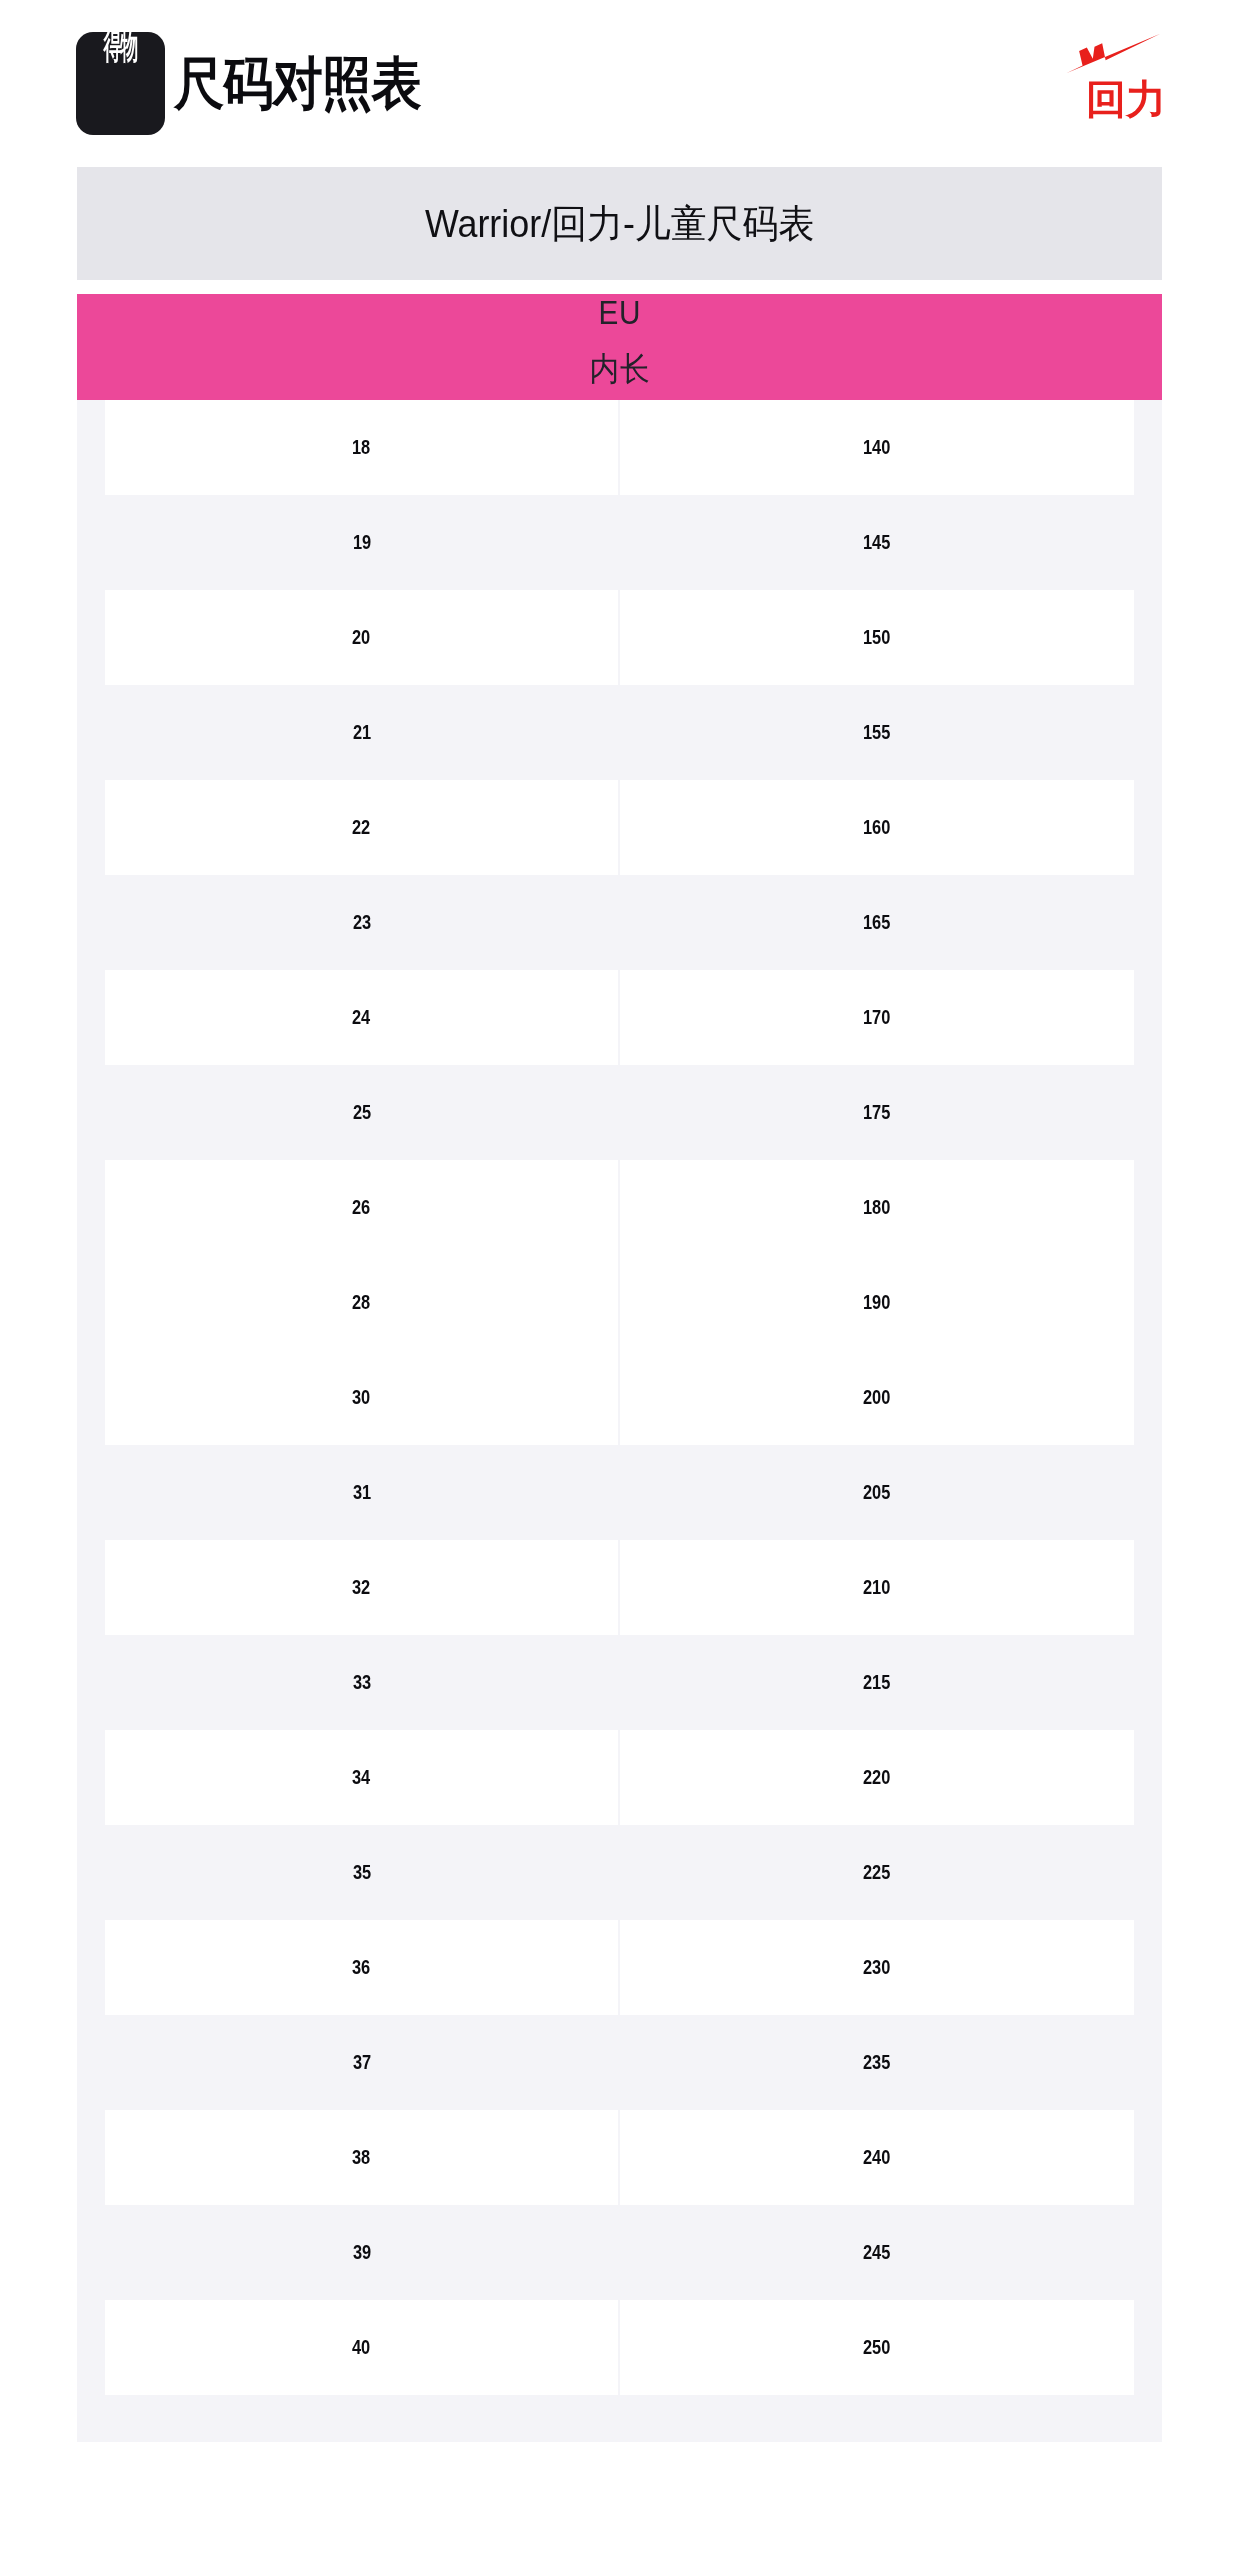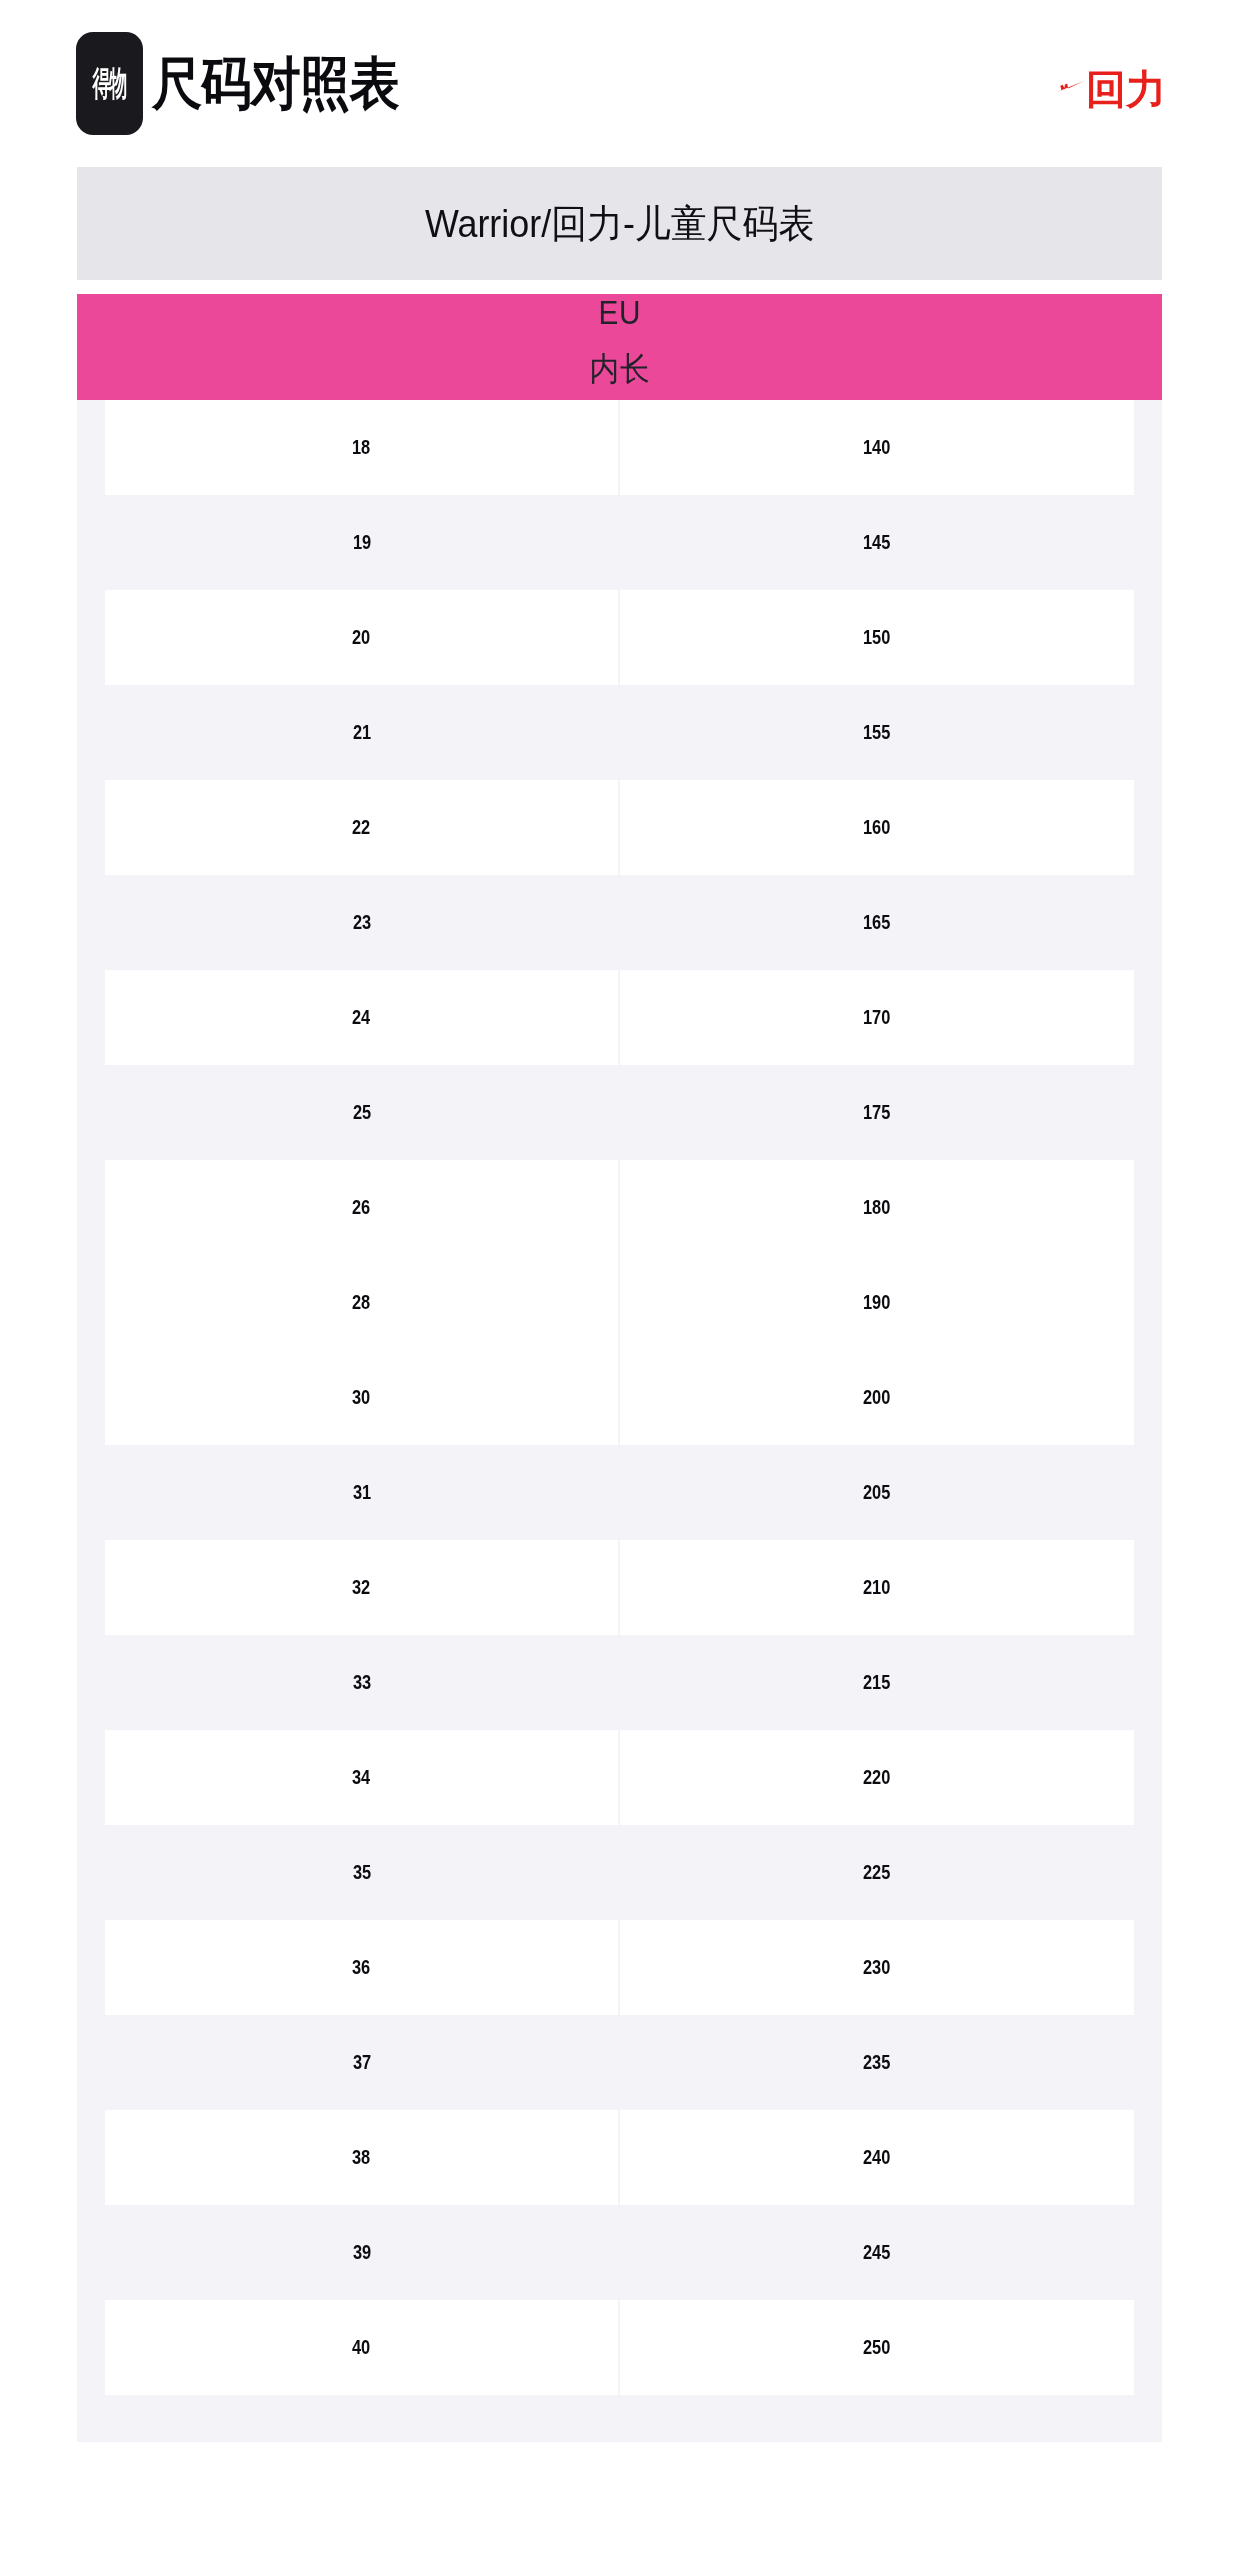--- a/index.html
+++ b/index.html
@@ -32,26 +32,26 @@
     padding: 0 76px 0 76px;
   }
 
   .brand-left {
     display: flex;
     align-items: center;
     gap: 8.6px;
   }
 
   .dewu-badge {
-    width: 67px;
+    width: 89px;
     height: 103px;
     background: #19191E;
     border-radius: 17px;
     display: flex;
-    align-items: center;
+    align-items: flex-start;
     justify-content: center;
     flex: 0 0 auto;
   }
 
   .dewu-badge-text {
     color: #ffffff;
     font-size: 29px;
     font-weight: 700;
     line-height: 1;
     letter-spacing: -1.7px;
@@ -70,22 +70,22 @@
     transform: scaleX(0.88);
     transform-origin: left center;
   }
 
   .brand-right {
     margin-left: auto;
     width: 110px;
     height: 114px;
     position: relative;
     display: flex;
-    flex-direction: row;
-    align-items: center;
+    flex-direction: column;
+    align-items: flex-end;
     justify-content: flex-start;
     padding-top: 6.9px;
   }
 
   .warrior-swoosh {
     width: 102px;
     height: 41px;
     display: block;
   }
 

